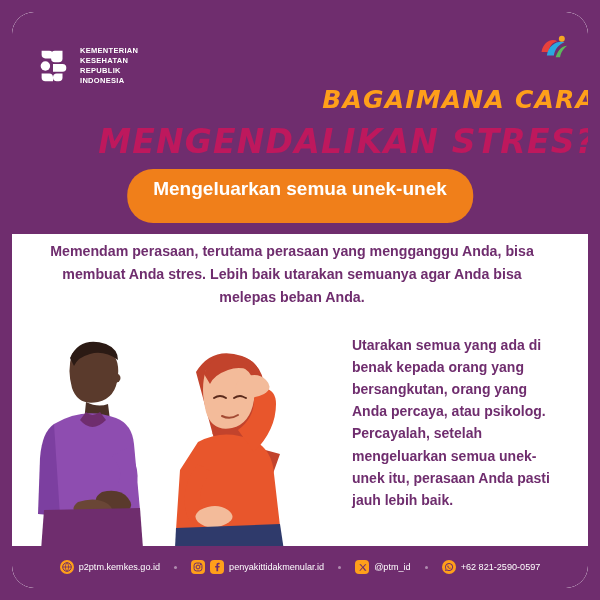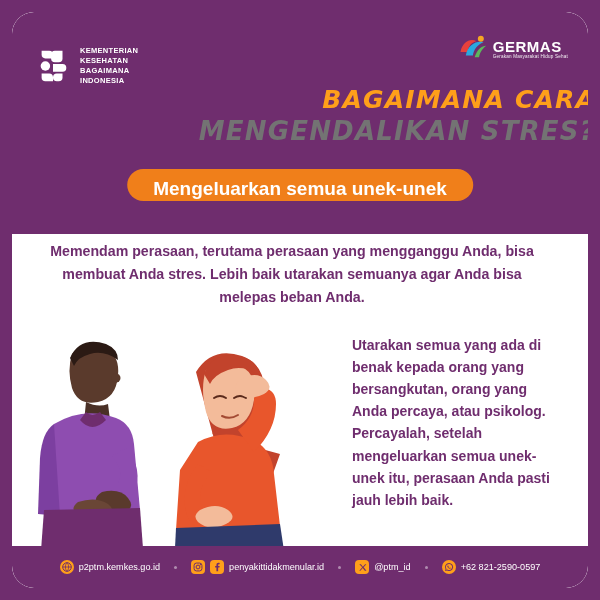--- a/index.html
+++ b/index.html
@@ -94,39 +94,39 @@
   .title-line1 {
     color: #ff9f1a;
     font-size: 25px;
     font-weight: bold;
     font-style: italic;
     letter-spacing: 1.2px;
     line-height: 1.12;
     font-family: "DejaVu Sans", sans-serif;
   }
   .title-line2 {
-    color: #737373;
-    font-size: 26px;
+    color: #be185d;
+    font-size: 33px;
     font-weight: bold;
     font-style: italic;
     letter-spacing: 1.2px;
     line-height: 1.12;
-    margin-top: 3px;
+    margin-top: 10px;
     font-family: "DejaVu Sans", sans-serif;
   }
   .pill {
     position: absolute;
     left: 50%;
     transform: translateX(-50%);
     top: 157px;
     background: #f07f1a;
     color: #ffffff;
     font-size: 19px;
     font-weight: bold;
-    padding: 9px 26px 1px;
+    padding: 9px 26px 23px;
     border-radius: 26px;
     white-space: nowrap;
   }
   
   .lead {
     position: absolute;
     left: 30px;
     top: 228px;
     width: 500px;
     text-align: center;
@@ -214,38 +214,34 @@
             <circle cx="12" cy="20" r="5"></circle>
             <path d="M20 18 h10 a4 4 0 0 1 0 8 h-10 z"></path>
             <path d="M8 28 h8 a4 4 0 0 1 4 4 v4 h-8 a4 4 0 0 1 -4 -4 z"></path>
             <path d="M24 28 h6 v4 a4 4 0 0 1 -4 4 h-2 a4 4 0 0 1 -4 -4 v0 a4 4 0 0 1 4 -4 z"></path>
           </g>
         </svg>
       </span>
       <span class="kemenkes-text">
         <div>KEMENTERIAN</div>
         <div>KESEHATAN</div>
-        <div>BAGAIMANA</div>
+        <div>REPUBLIK</div>
         <div>INDONESIA</div>
       </span>
     </div>
 
     <div class="germas">
       <span>
         <svg viewBox="0 0 34 30" width="30" height="27">
           <path d="M4 20 C6 8 16 4 22 8 C17 9 13 13 12 20 Z" fill="#e8413c"></path>
           <path d="M10 24 C12 12 22 7 30 9 C23 12 19 17 18 24 Z" fill="#2aa9df"></path>
           <circle cx="27" cy="5" r="3.4" fill="#f5a623"></circle>
           <path d="M20 26 C23 17 28 13 33 13 C28 17 26 21 25 26 Z" fill="#5cb85c"></path>
         </svg>
       </span>
-      <span class="germas-text">
-        <div class="germas-title">GERMAS</div>
-        <div class="germas-sub">Gerakan Masyarakat Hidup Sehat</div>
-      </span>
     </div>
 
     <div class="title-wrap">
       <div class="title-line1">BAGAIMANA CARA</div>
       <div class="title-line2">MENGENDALIKAN STRES?</div>
     </div>
 
     <div class="pill">Mengeluarkan semua unek-unek</div>
 
     <div class="lead">Memendam perasaan, terutama perasaan yang mengganggu Anda, bisa membuat Anda stres. Lebih baik utarakan semuanya agar Anda bisa melepas beban Anda.</div>

